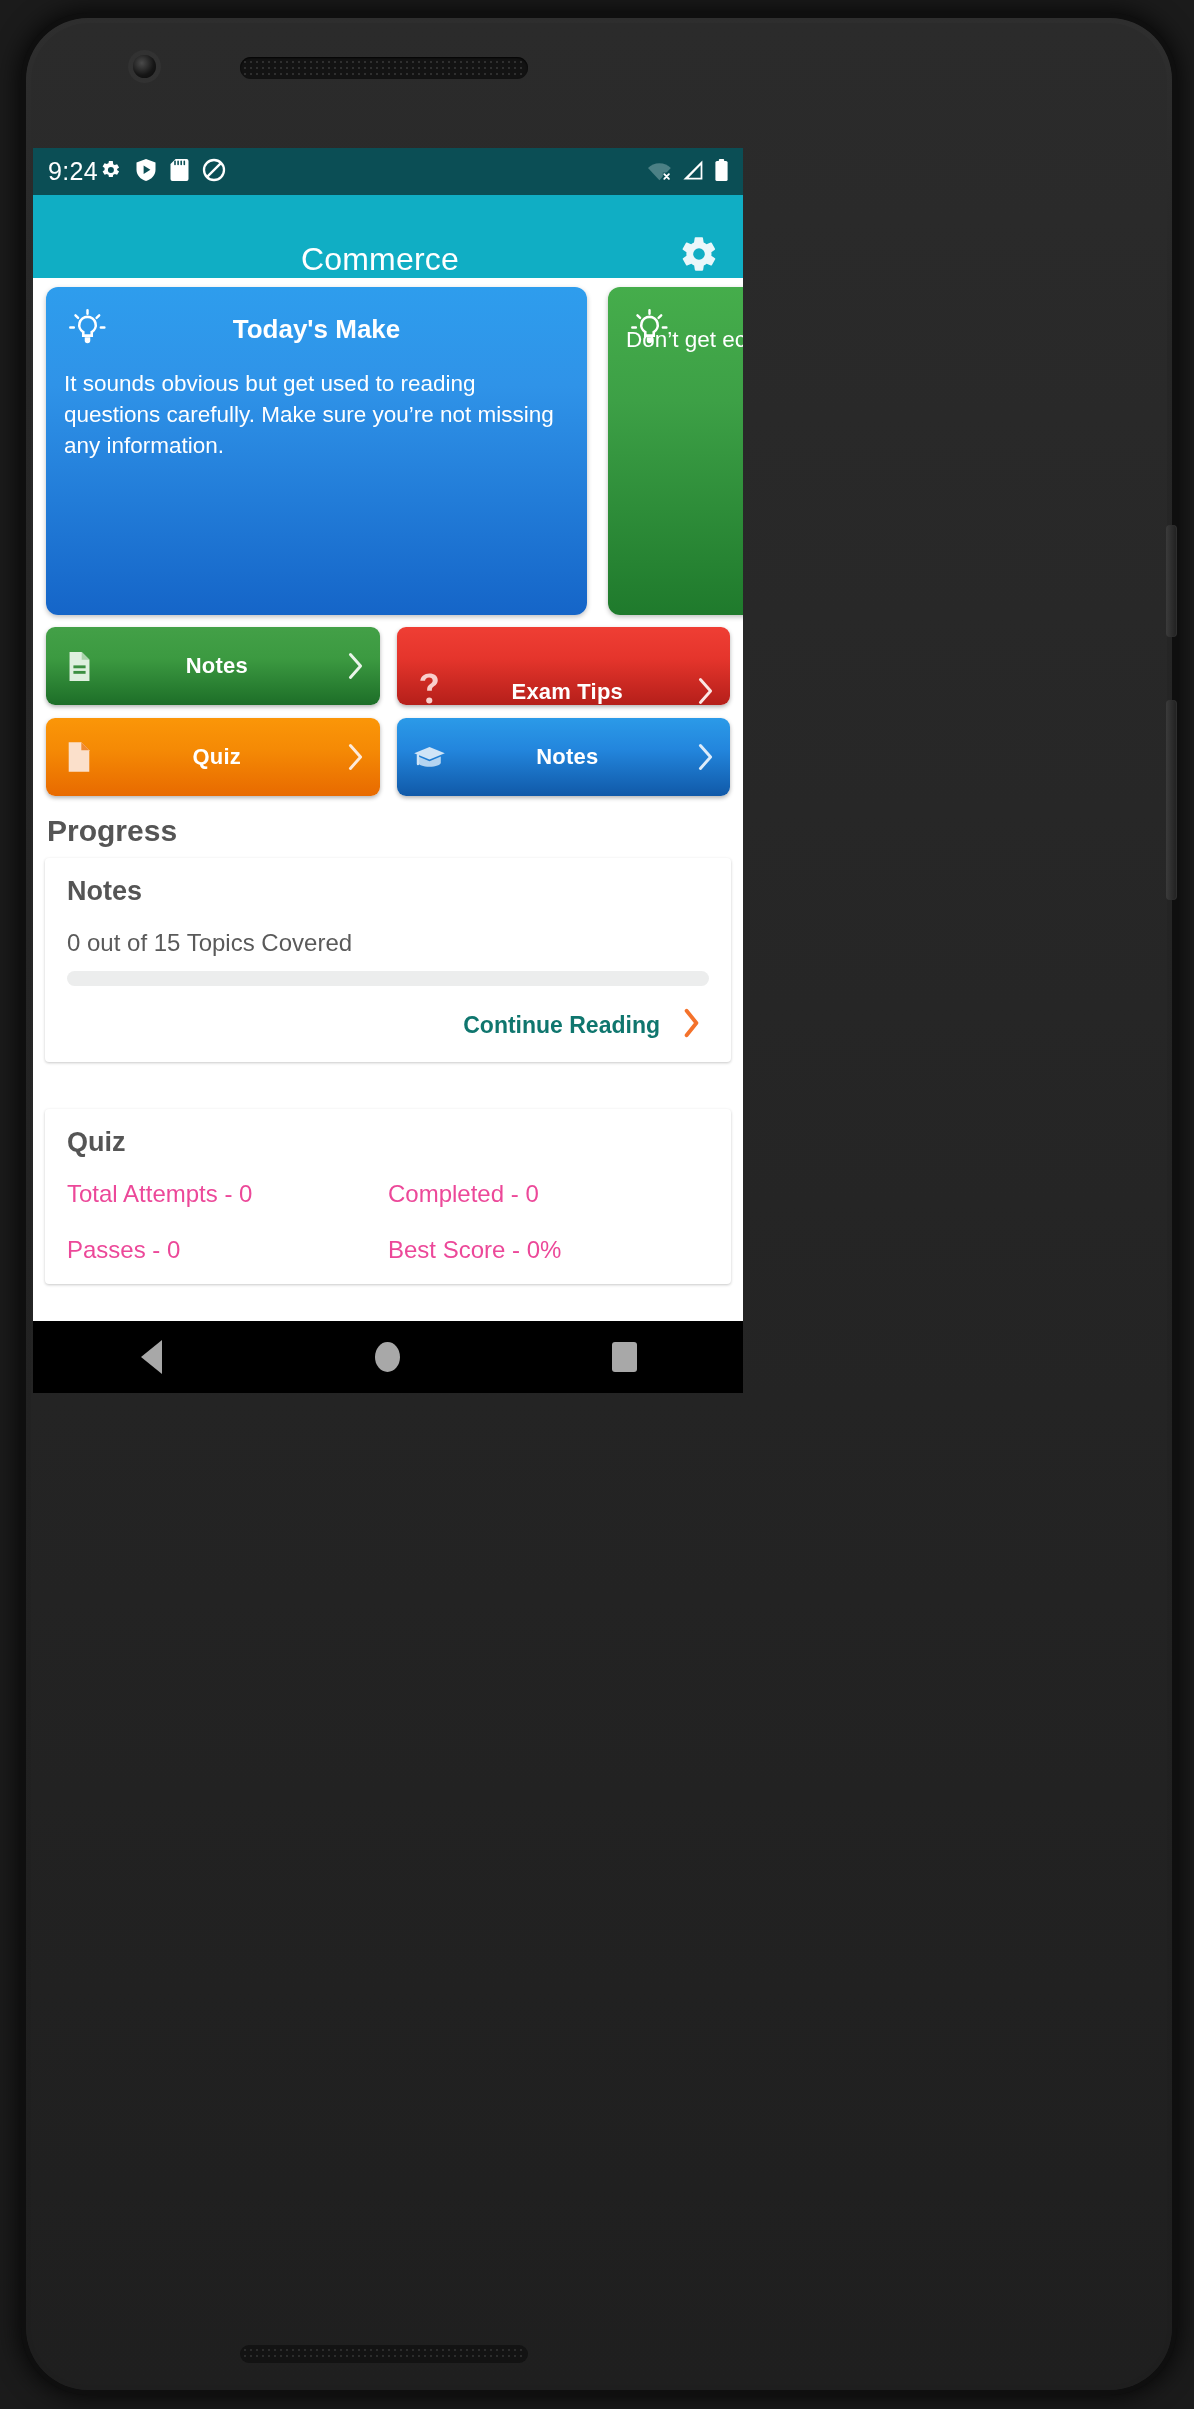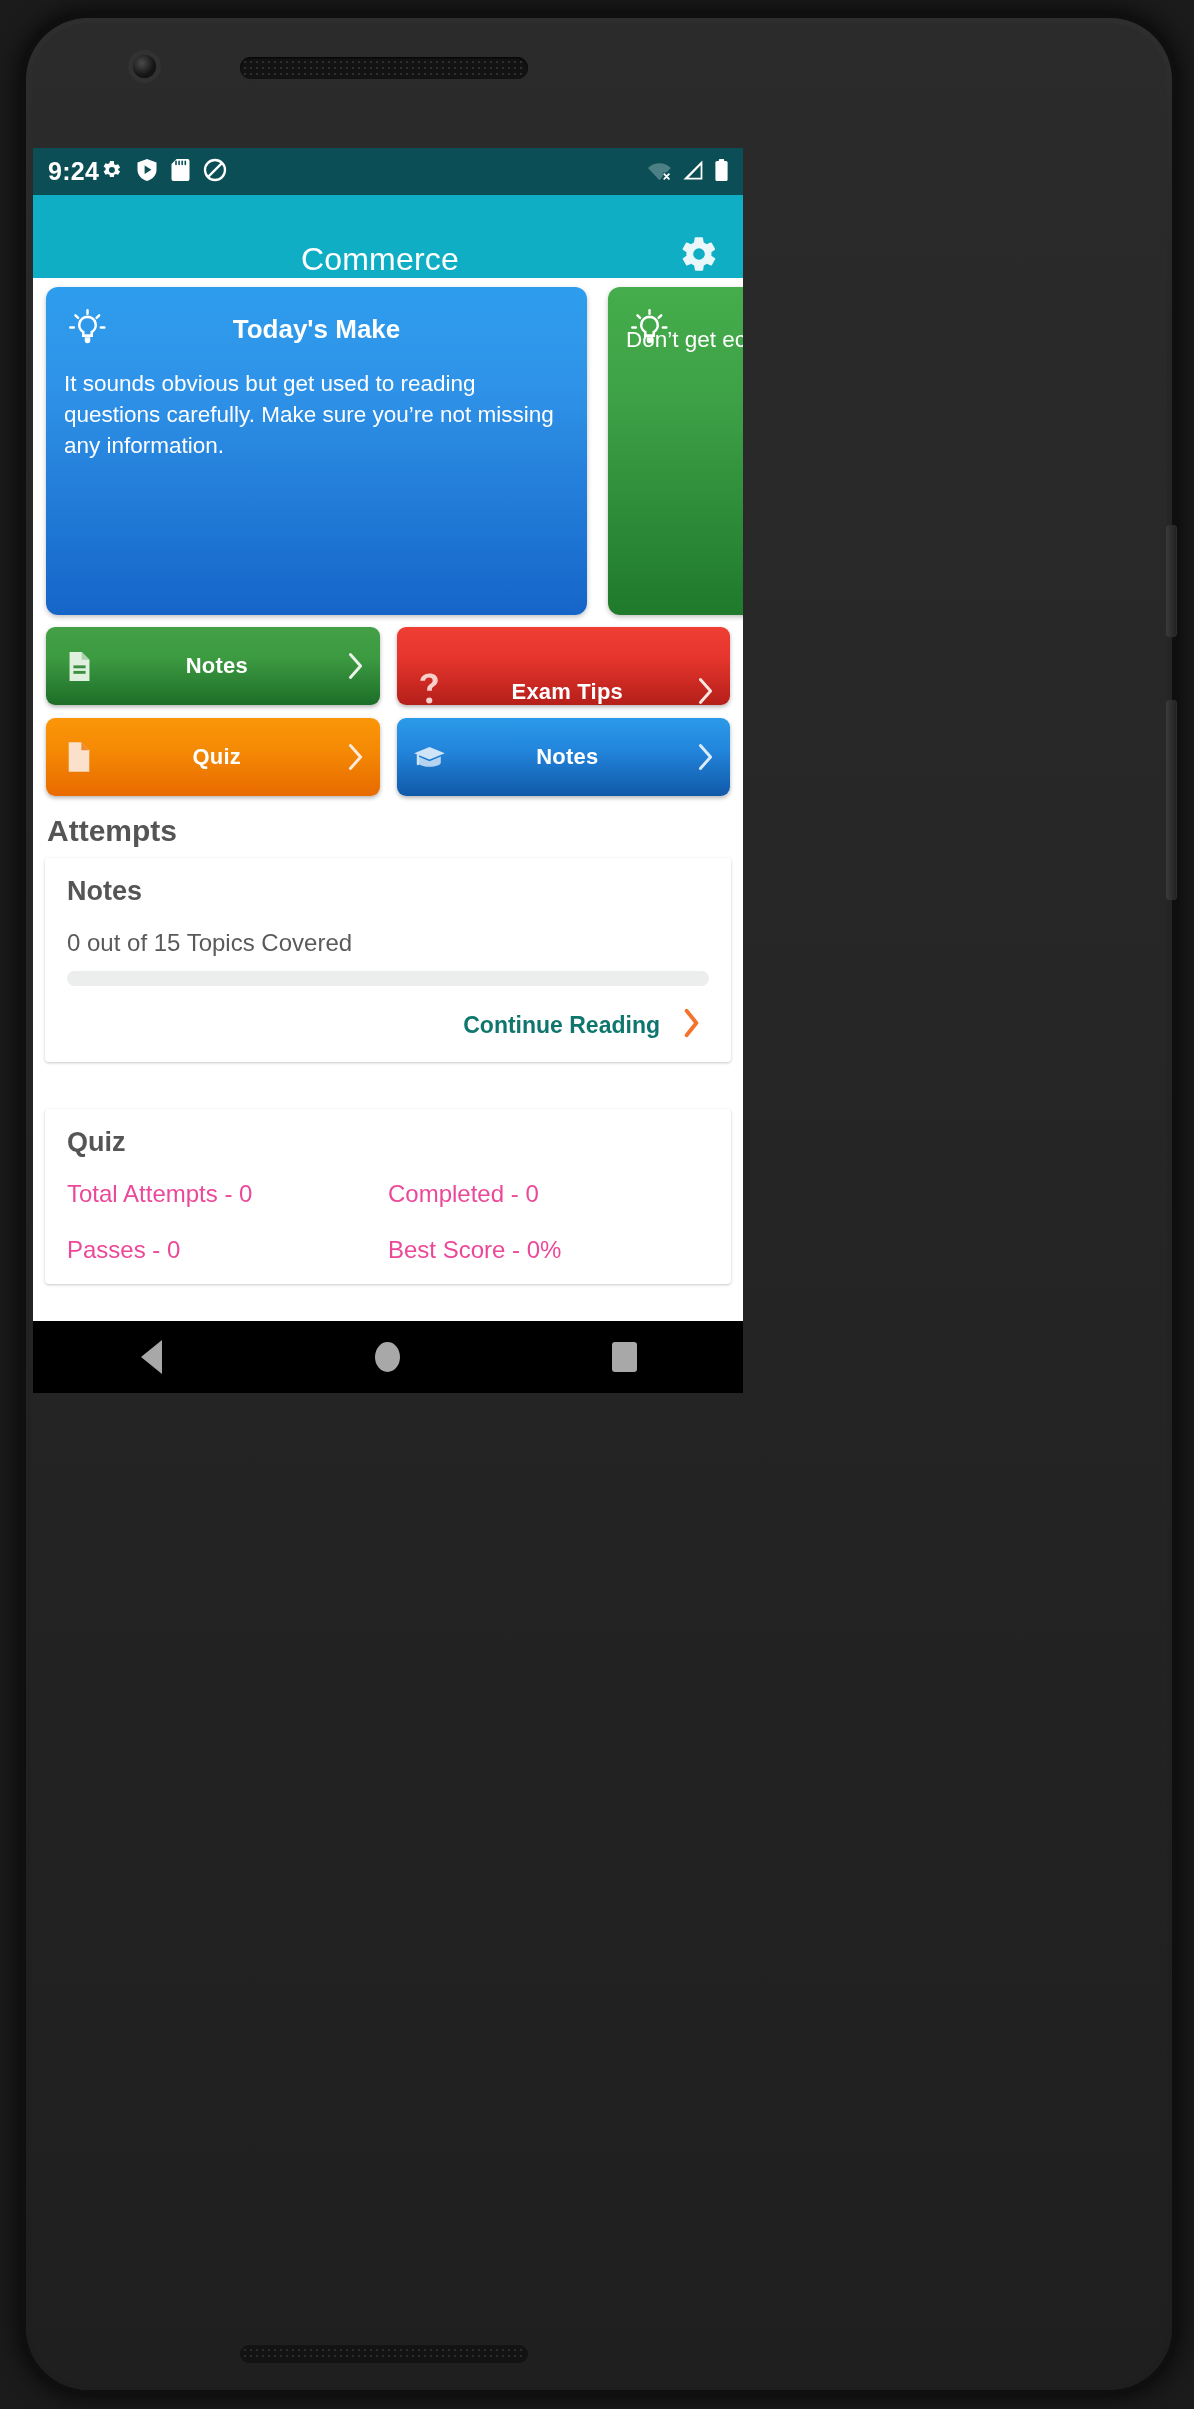--- a/index.html
+++ b/index.html
@@ -89,21 +89,21 @@
 
   
   .status-bar{
     height: 47px;
     background: #0b4e55;
     display:flex; align-items:center;
     padding: 0 14px 0 15px;
     color:#fff;
   }
   .status-time{
-    font-size: 25px; font-weight: 700; letter-spacing:.3px;
+    font-size: 25px; font-weight: 400; letter-spacing:.3px;
     margin-right: 0; line-height:1;
   }
   .status-icons-left{ display:flex; align-items:center; gap:13px; }
   .status-spacer{ flex:1; }
   .status-icons-right{ display:flex; align-items:center; gap:9px; }
   .sb-ico{ display:block; }
 
   
   .app-bar{
     height: 83px;
@@ -440,21 +440,21 @@
           <span class="nav-btn-label">Notes</span>
           <span class="nav-btn-chev">
             <svg width="17" height="28" viewBox="0 0 12 22" fill="none" stroke="#dcebfa" stroke-width="2.3" stroke-linecap="round" stroke-linejoin="round">
               <path d="M2 2l8 9-8 9"></path>
             </svg>
           </span>
         </div>
 
       </div>
 
-      <div class="section-title">Attempts</div>
+      <div class="section-title">Progress</div>
 
       <div class="card">
         <div class="card-title">Notes</div>
         <div class="card-sub">0 out of 15 Topics Covered</div>
         <div class="progressbar">
           <div id="notes-progress-fill" style="width: 0%;"></div>
         </div>
         <div class="card-action">
           <span class="card-action-label">Continue Reading</span>
           <span>

